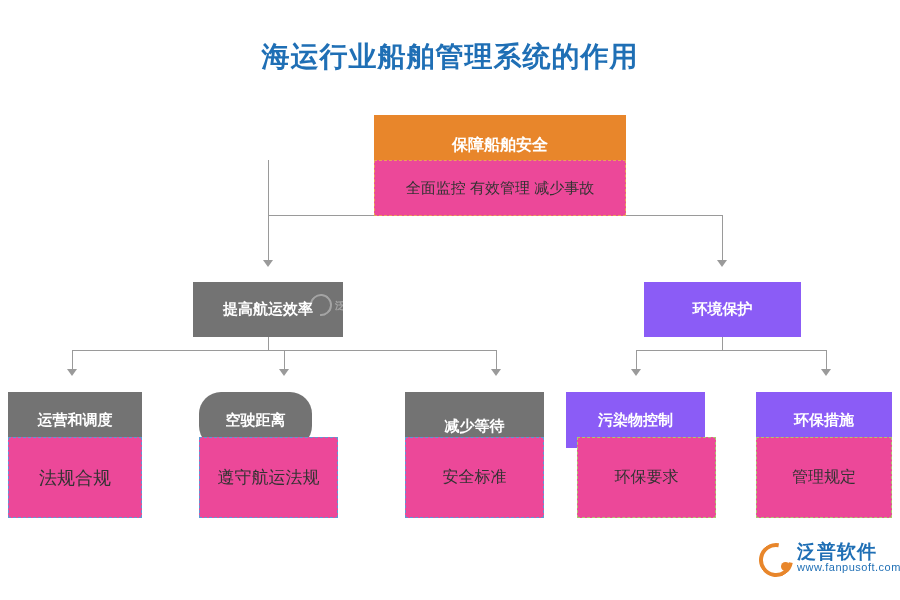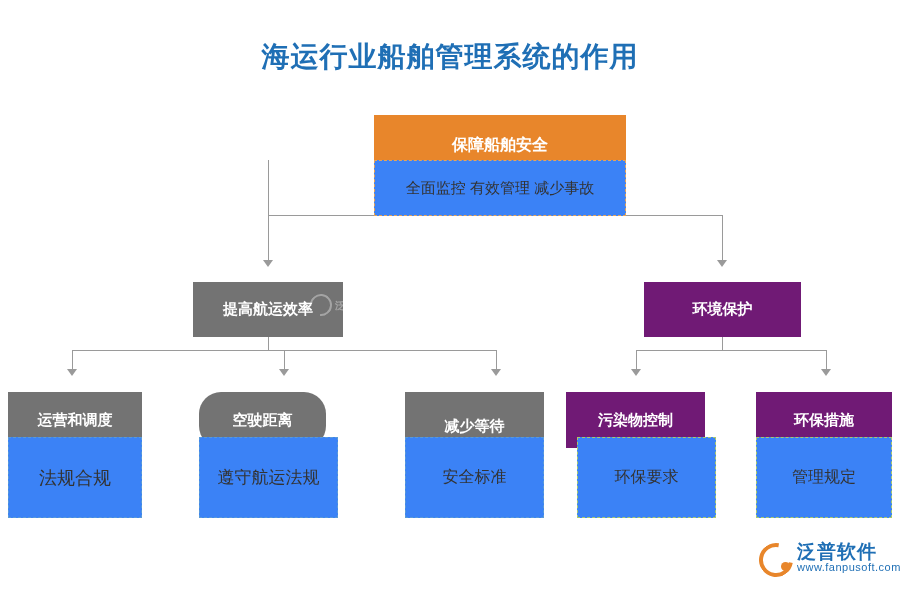--- a/index.html
+++ b/index.html
@@ -39,32 +39,32 @@
     display: flex;
     align-items: center;
     justify-content: center;
     color: #ffffff;
     font-weight: bold;
     text-align: center;
     margin-top: 15px;
   }
   .node.orange { background: #e8862b; }
   .node.blue   { background: #737373; }
-  .node.green  { background: #701a75; }
+  .node.green  { background: #8b5cf6; }
 
   
   .desc {
     position: absolute;
     box-sizing: border-box;
     display: flex;
     align-items: center;
     justify-content: center;
     text-align: center;
     color: #333333;
-    background: #3b82f6;
+    background: #ec4899;
   }
   .desc.orange { border: 1px dashed #e8a456; }
   .desc.blue   { border: 1px dashed #5b9bd5; }
   .desc.green  { border: 1px dashed #a9c96d; }
 
   
   .line {
     position: absolute;
     background: #9a9a9a;
   }
@@ -199,21 +199,21 @@
     <span class="wm-text">泛普软件</span>
   </div>
 
   <div class="node green" style="left:644px; top:267px; width:157px; height:55px; font-size:15px;">
     <span>环境保护</span>
   </div>
 
   <div class="node blue" style="left:8px; top:377px; width:134px; height:56px; font-size:15px;">
     <span>运营和调度</span>
   </div>
-  <div class="node blue" style="left:199px; top:377px; width:127px; height:56px; font-size:15px;border-radius:22px;">
+  <div class="node blue" style="left:199px; top:377px; width:113px; height:56px; font-size:15px;border-radius:22px;">
     <span>空驶距离</span>
   </div>
   <div class="node blue" style="left:405px; top:377px; width:139px; height:69px; font-size:15px;">
     <span>减少等待</span>
   </div>
   <div class="node green" style="left:566px; top:377px; width:139px; height:56px; font-size:15px;">
     <span>污染物控制</span>
   </div>
   <div class="node green" style="left:756px; top:377px; width:136px; height:56px; font-size:15px;">
     <span>环保措施</span>

